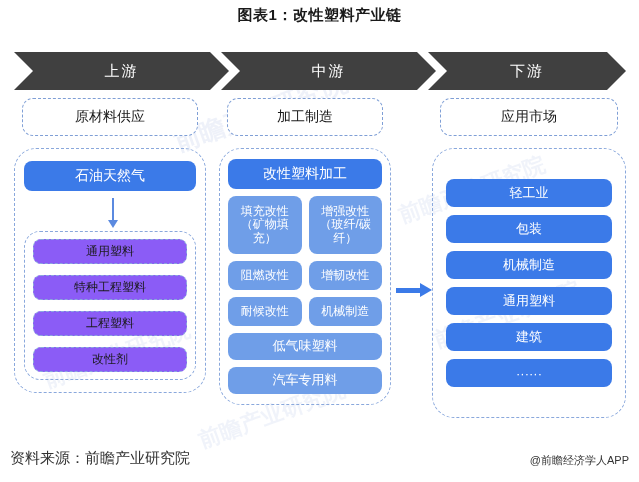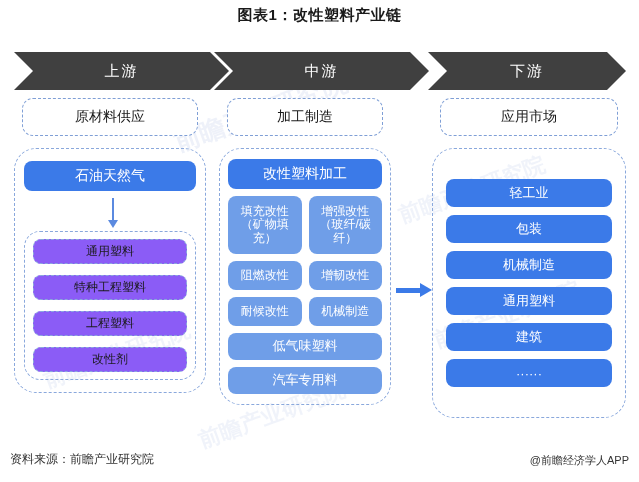--- a/index.html
+++ b/index.html
@@ -36,21 +36,21 @@
   
   .banner{position:absolute;left:14px;top:52px;width:612px;height:38px;}
   .chev{
     position:absolute;top:0;height:38px;
     background:#404040;
     display:flex;align-items:center;justify-content:center;
     color:#fff;font-size:15px;letter-spacing:2px;font-family:Liberation Serif, serif;
   }
   .chev.c1{left:0;width:215px;
     clip-path:polygon(0 0, 196px 0, 215px 50%, 196px 100%, 0 100%, 19px 50%);}
-  .chev.c2{left:200px;width:215px;
+  .chev.c2{left:207px;width:215px;
     clip-path:polygon(0 0, 196px 0, 215px 50%, 196px 100%, 0 100%, 19px 50%);}
   .chev.c3{left:414px;width:198px;
     clip-path:polygon(0 0, 179px 0, 198px 50%, 179px 100%, 0 100%, 19px 50%);}
 
   
   .col{position:absolute;top:98px;}
   .col-up{left:14px;width:192px;}
   .col-mid{left:219px;width:172px;}
   .col-down{left:432px;width:194px;}
 
@@ -135,21 +135,21 @@
   }
   .right-arrow::after{
     content:"";position:absolute;left:24px;top:-5px;
     border-top:7px solid transparent;border-bottom:7px solid transparent;
     border-left:12px solid #3b7ae8;
   }
 
   
   .footer-src{
     position:absolute;left:10px;bottom:14px;
-    font-size:12px;color:#333;
+    font-size:15px;color:#333;
   }
   .footer-app{
     position:absolute;right:10px;bottom:14px;
     font-size:11px;color:#333;
   }
 </style>
 </head>
 <body>
 
 <div id="page">

